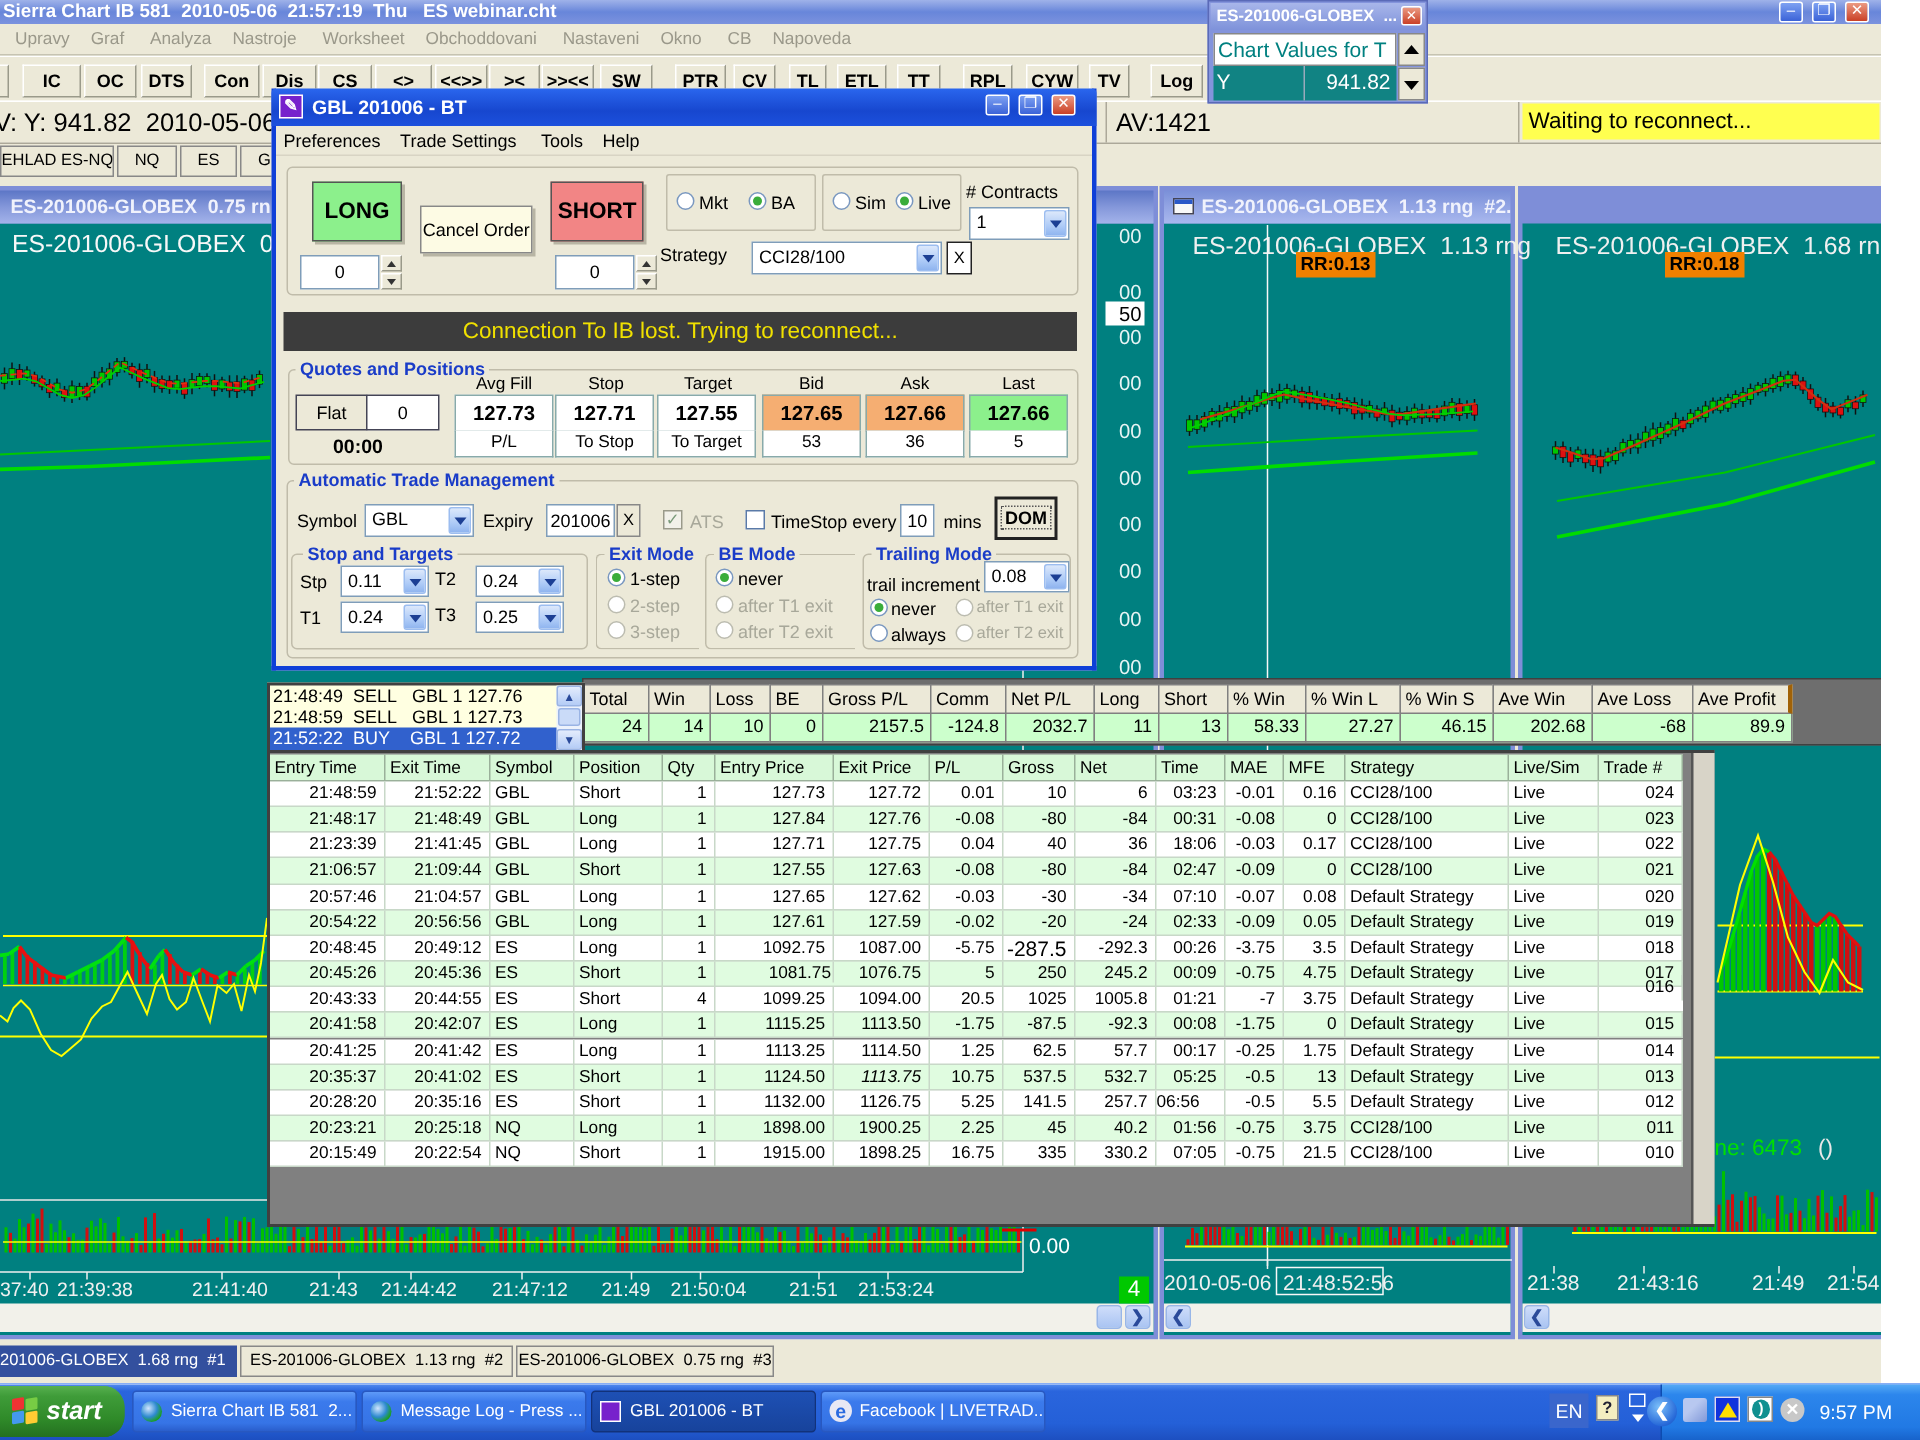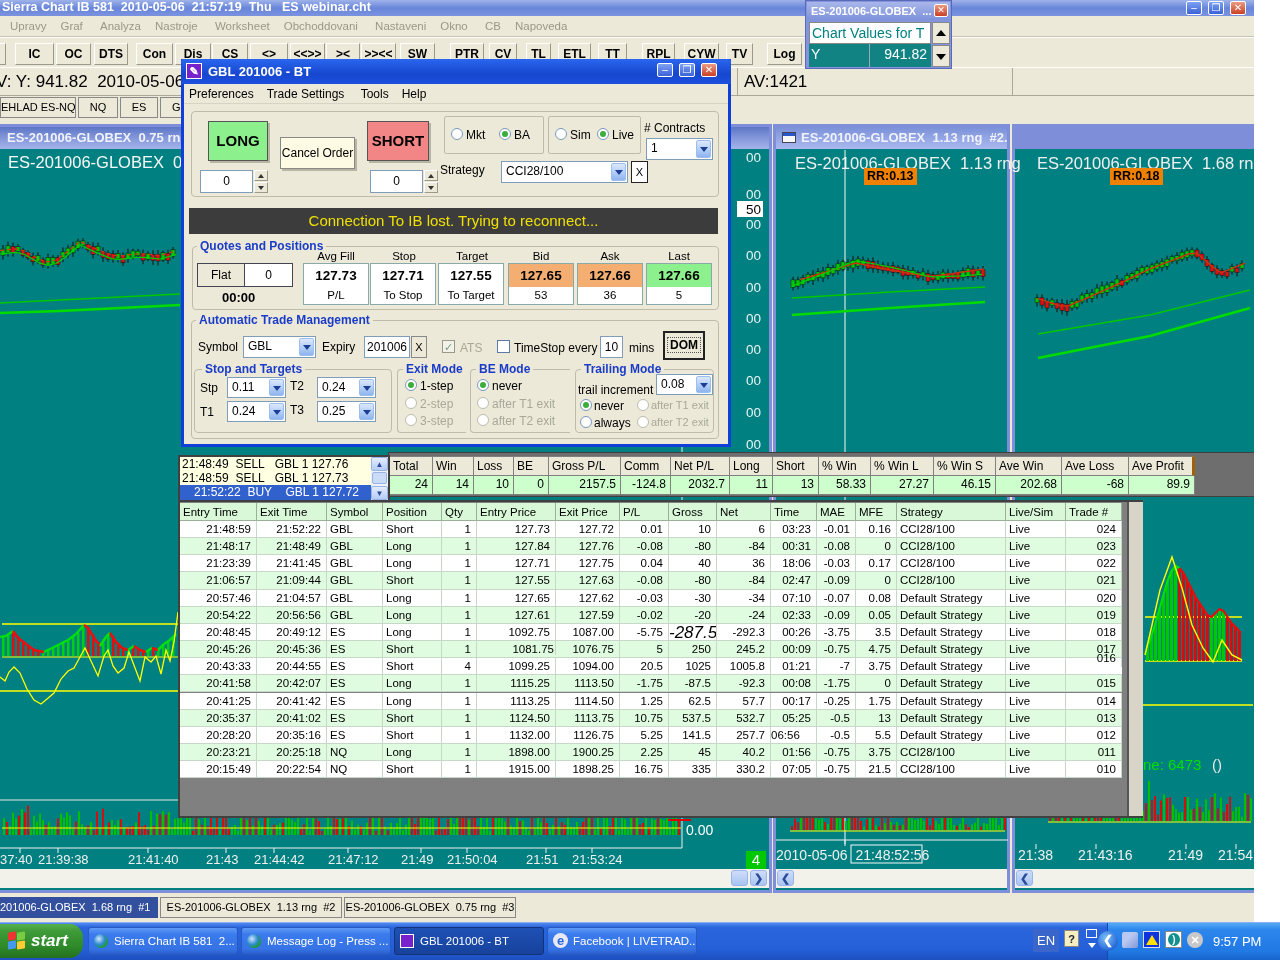--- a/index.html
+++ b/index.html
@@ -99,20 +99,22 @@
   <div class="tbtn" style="left:684px;width:35px;">CYW</div>
   <div class="tbtn" style="left:726px;width:27px;">TV</div>
   <div class="tbtn" style="left:767px;width:35px;">Log</div>
 </div>
 
 <div class="abs beige" style="left:0;top:67px;width:1254px;height:28px;border-top:1px solid #fff;">
   <div class="abs" style="left:-4px;top:4px;font-size:17px;color:#000;white-space:nowrap;">V: Y: 941.82&nbsp; 2010-05-06</div>
   <div class="abs" style="left:737px;top:0;width:1px;height:28px;background:#aca899;"></div>
   <div class="abs" style="left:744px;top:4px;font-size:17px;color:#000;">AV:1421</div>
   <div class="abs" style="left:1012px;top:0;width:1px;height:28px;background:#aca899;"></div>
+  <div class="abs" style="left:1015px;top:1px;width:238px;height:24px;background:#ffff50;
+    font-size:15px;line-height:24px;color:#000;padding-left:4px;">Waiting to reconnect...</div>
 </div>
 
 <div class="abs beige" style="left:0;top:95px;width:1254px;height:23px;border-top:1px solid #aca899;">
   <div class="tab" style="left:0;width:76px;">EHLAD ES-NQ</div>
   <div class="tab" style="left:78px;width:40px;">NQ</div>
   <div class="tab" style="left:120px;width:38px;">ES</div>
   <div class="tab" style="left:160px;width:40px;">GB</div>
 </div>
 
 <div class="abs beige" style="left:0;top:118px;width:1254px;height:775px;"></div>
@@ -1069,21 +1071,21 @@
 <div class="abs" style="left:1066px;top:606.7px;width:56px;height:17.15px;border-right:1px solid #c8d8c8;font-size:11.5px;line-height:17.15px;color:#000;text-align:right;padding-right:5px;overflow:hidden;white-space:nowrap;">019</div>
 <div class="abs" style="left:180px;top:623.9px;width:942px;height:17.15px;background:#ffffff;border-bottom:1px solid #c8d8c8;"></div>
 <div class="abs" style="left:180px;top:623.9px;width:77px;height:17.15px;border-right:1px solid #c8d8c8;font-size:11.5px;line-height:17.15px;color:#000;text-align:right;padding-right:5px;overflow:hidden;white-space:nowrap;">20:48:45</div>
 <div class="abs" style="left:257px;top:623.9px;width:70px;height:17.15px;border-right:1px solid #c8d8c8;font-size:11.5px;line-height:17.15px;color:#000;text-align:right;padding-right:5px;overflow:hidden;white-space:nowrap;">20:49:12</div>
 <div class="abs" style="left:327px;top:623.9px;width:56px;height:17.15px;border-right:1px solid #c8d8c8;font-size:11.5px;line-height:17.15px;color:#000;padding-left:3px;overflow:hidden;white-space:nowrap;">ES</div>
 <div class="abs" style="left:383px;top:623.9px;width:59px;height:17.15px;border-right:1px solid #c8d8c8;font-size:11.5px;line-height:17.15px;color:#000;padding-left:3px;overflow:hidden;white-space:nowrap;">Long</div>
 <div class="abs" style="left:442px;top:623.9px;width:35px;height:17.15px;border-right:1px solid #c8d8c8;font-size:11.5px;line-height:17.15px;color:#000;text-align:right;padding-right:5px;overflow:hidden;white-space:nowrap;">1</div>
 <div class="abs" style="left:477px;top:623.9px;width:79px;height:17.15px;border-right:1px solid #c8d8c8;font-size:11.5px;line-height:17.15px;color:#000;text-align:right;padding-right:5px;overflow:hidden;white-space:nowrap;">1092.75</div>
 <div class="abs" style="left:556px;top:623.9px;width:64px;height:17.15px;border-right:1px solid #c8d8c8;font-size:11.5px;line-height:17.15px;color:#000;text-align:right;padding-right:5px;overflow:hidden;white-space:nowrap;">1087.00</div>
 <div class="abs" style="left:620px;top:623.9px;width:49px;height:17.15px;border-right:1px solid #c8d8c8;font-size:11.5px;line-height:17.15px;color:#000;text-align:right;padding-right:5px;overflow:hidden;white-space:nowrap;">-5.75</div>
-<div class="abs" style="left:669px;top:623.9px;width:48px;height:17.15px;border-right:1px solid #c8d8c8;font-size:17px;line-height:17.15px;color:#000;text-align:right;padding-right:5px;overflow:hidden;white-space:nowrap;font-style:italic;">-287.5</div>
+<div class="abs" style="left:669px;top:623.9px;width:48px;height:17.15px;border-right:1px solid #c8d8c8;font-size:14px;line-height:17.15px;color:#000;text-align:right;padding-right:5px;overflow:hidden;white-space:nowrap;">-287.5</div>
 <div class="abs" style="left:717px;top:623.9px;width:54px;height:17.15px;border-right:1px solid #c8d8c8;font-size:11.5px;line-height:17.15px;color:#000;text-align:right;padding-right:5px;overflow:hidden;white-space:nowrap;">-292.3</div>
 <div class="abs" style="left:771px;top:623.9px;width:46px;height:17.15px;border-right:1px solid #c8d8c8;font-size:11.5px;line-height:17.15px;color:#000;text-align:right;padding-right:5px;overflow:hidden;white-space:nowrap;">00:26</div>
 <div class="abs" style="left:817px;top:623.9px;width:39px;height:17.15px;border-right:1px solid #c8d8c8;font-size:11.5px;line-height:17.15px;color:#000;text-align:right;padding-right:5px;overflow:hidden;white-space:nowrap;">-3.75</div>
 <div class="abs" style="left:856px;top:623.9px;width:41px;height:17.15px;border-right:1px solid #c8d8c8;font-size:11.5px;line-height:17.15px;color:#000;text-align:right;padding-right:5px;overflow:hidden;white-space:nowrap;">3.5</div>
 <div class="abs" style="left:897px;top:623.9px;width:109px;height:17.15px;border-right:1px solid #c8d8c8;font-size:11.5px;line-height:17.15px;color:#000;padding-left:3px;overflow:hidden;white-space:nowrap;">Default Strategy</div>
 <div class="abs" style="left:1006px;top:623.9px;width:60px;height:17.15px;border-right:1px solid #c8d8c8;font-size:11.5px;line-height:17.15px;color:#000;padding-left:3px;overflow:hidden;white-space:nowrap;">Live</div>
 <div class="abs" style="left:1066px;top:623.9px;width:56px;height:17.15px;border-right:1px solid #c8d8c8;font-size:11.5px;line-height:17.15px;color:#000;text-align:right;padding-right:5px;overflow:hidden;white-space:nowrap;">018</div>
 <div class="abs" style="left:180px;top:641.0px;width:942px;height:17.15px;background:#e0fce0;border-bottom:1px solid #c8d8c8;"></div>
 <div class="abs" style="left:180px;top:641.0px;width:77px;height:17.15px;border-right:1px solid #c8d8c8;font-size:11.5px;line-height:17.15px;color:#000;text-align:right;padding-right:5px;overflow:hidden;white-space:nowrap;">20:45:26</div>
 <div class="abs" style="left:257px;top:641.0px;width:70px;height:17.15px;border-right:1px solid #c8d8c8;font-size:11.5px;line-height:17.15px;color:#000;text-align:right;padding-right:5px;overflow:hidden;white-space:nowrap;">20:45:36</div>
@@ -1152,21 +1154,21 @@
 <div class="abs" style="left:897px;top:692.5px;width:109px;height:17.15px;border-right:1px solid #c8d8c8;font-size:11.5px;line-height:17.15px;color:#000;padding-left:3px;overflow:hidden;white-space:nowrap;">Default Strategy</div>
 <div class="abs" style="left:1006px;top:692.5px;width:60px;height:17.15px;border-right:1px solid #c8d8c8;font-size:11.5px;line-height:17.15px;color:#000;padding-left:3px;overflow:hidden;white-space:nowrap;">Live</div>
 <div class="abs" style="left:1066px;top:692.5px;width:56px;height:17.15px;border-right:1px solid #c8d8c8;font-size:11.5px;line-height:17.15px;color:#000;text-align:right;padding-right:5px;overflow:hidden;white-space:nowrap;">014</div>
 <div class="abs" style="left:180px;top:709.6px;width:942px;height:17.15px;background:#e0fce0;border-bottom:1px solid #c8d8c8;"></div>
 <div class="abs" style="left:180px;top:709.6px;width:77px;height:17.15px;border-right:1px solid #c8d8c8;font-size:11.5px;line-height:17.15px;color:#000;text-align:right;padding-right:5px;overflow:hidden;white-space:nowrap;">20:35:37</div>
 <div class="abs" style="left:257px;top:709.6px;width:70px;height:17.15px;border-right:1px solid #c8d8c8;font-size:11.5px;line-height:17.15px;color:#000;text-align:right;padding-right:5px;overflow:hidden;white-space:nowrap;">20:41:02</div>
 <div class="abs" style="left:327px;top:709.6px;width:56px;height:17.15px;border-right:1px solid #c8d8c8;font-size:11.5px;line-height:17.15px;color:#000;padding-left:3px;overflow:hidden;white-space:nowrap;">ES</div>
 <div class="abs" style="left:383px;top:709.6px;width:59px;height:17.15px;border-right:1px solid #c8d8c8;font-size:11.5px;line-height:17.15px;color:#000;padding-left:3px;overflow:hidden;white-space:nowrap;">Short</div>
 <div class="abs" style="left:442px;top:709.6px;width:35px;height:17.15px;border-right:1px solid #c8d8c8;font-size:11.5px;line-height:17.15px;color:#000;text-align:right;padding-right:5px;overflow:hidden;white-space:nowrap;">1</div>
 <div class="abs" style="left:477px;top:709.6px;width:79px;height:17.15px;border-right:1px solid #c8d8c8;font-size:11.5px;line-height:17.15px;color:#000;text-align:right;padding-right:5px;overflow:hidden;white-space:nowrap;">1124.50</div>
-<div class="abs" style="left:556px;top:709.6px;width:64px;height:17.15px;border-right:1px solid #c8d8c8;font-size:11.5px;line-height:17.15px;color:#000;text-align:right;padding-right:5px;overflow:hidden;white-space:nowrap;">1113.75</div>
+<div class="abs" style="left:556px;top:709.6px;width:64px;height:17.15px;border-right:1px solid #c8d8c8;font-size:11.5px;line-height:17.15px;color:#000;text-align:right;padding-right:5px;overflow:hidden;white-space:nowrap;font-style:italic;">1113.75</div>
 <div class="abs" style="left:620px;top:709.6px;width:49px;height:17.15px;border-right:1px solid #c8d8c8;font-size:11.5px;line-height:17.15px;color:#000;text-align:right;padding-right:5px;overflow:hidden;white-space:nowrap;">10.75</div>
 <div class="abs" style="left:669px;top:709.6px;width:48px;height:17.15px;border-right:1px solid #c8d8c8;font-size:11.5px;line-height:17.15px;color:#000;text-align:right;padding-right:5px;overflow:hidden;white-space:nowrap;">537.5</div>
 <div class="abs" style="left:717px;top:709.6px;width:54px;height:17.15px;border-right:1px solid #c8d8c8;font-size:11.5px;line-height:17.15px;color:#000;text-align:right;padding-right:5px;overflow:hidden;white-space:nowrap;">532.7</div>
 <div class="abs" style="left:771px;top:709.6px;width:46px;height:17.15px;border-right:1px solid #c8d8c8;font-size:11.5px;line-height:17.15px;color:#000;text-align:right;padding-right:5px;overflow:hidden;white-space:nowrap;">05:25</div>
 <div class="abs" style="left:817px;top:709.6px;width:39px;height:17.15px;border-right:1px solid #c8d8c8;font-size:11.5px;line-height:17.15px;color:#000;text-align:right;padding-right:5px;overflow:hidden;white-space:nowrap;">-0.5</div>
 <div class="abs" style="left:856px;top:709.6px;width:41px;height:17.15px;border-right:1px solid #c8d8c8;font-size:11.5px;line-height:17.15px;color:#000;text-align:right;padding-right:5px;overflow:hidden;white-space:nowrap;">13</div>
 <div class="abs" style="left:897px;top:709.6px;width:109px;height:17.15px;border-right:1px solid #c8d8c8;font-size:11.5px;line-height:17.15px;color:#000;padding-left:3px;overflow:hidden;white-space:nowrap;">Default Strategy</div>
 <div class="abs" style="left:1006px;top:709.6px;width:60px;height:17.15px;border-right:1px solid #c8d8c8;font-size:11.5px;line-height:17.15px;color:#000;padding-left:3px;overflow:hidden;white-space:nowrap;">Live</div>
 <div class="abs" style="left:1066px;top:709.6px;width:56px;height:17.15px;border-right:1px solid #c8d8c8;font-size:11.5px;line-height:17.15px;color:#000;text-align:right;padding-right:5px;overflow:hidden;white-space:nowrap;">013</div>
 <div class="abs" style="left:180px;top:726.8px;width:942px;height:17.15px;background:#ffffff;border-bottom:1px solid #c8d8c8;"></div>
@@ -1217,21 +1219,21 @@
 <div class="abs" style="left:771px;top:761.1px;width:46px;height:17.15px;border-right:1px solid #c8d8c8;font-size:11.5px;line-height:17.15px;color:#000;text-align:right;padding-right:5px;overflow:hidden;white-space:nowrap;">07:05</div>
 <div class="abs" style="left:817px;top:761.1px;width:39px;height:17.15px;border-right:1px solid #c8d8c8;font-size:11.5px;line-height:17.15px;color:#000;text-align:right;padding-right:5px;overflow:hidden;white-space:nowrap;">-0.75</div>
 <div class="abs" style="left:856px;top:761.1px;width:41px;height:17.15px;border-right:1px solid #c8d8c8;font-size:11.5px;line-height:17.15px;color:#000;text-align:right;padding-right:5px;overflow:hidden;white-space:nowrap;">21.5</div>
 <div class="abs" style="left:897px;top:761.1px;width:109px;height:17.15px;border-right:1px solid #c8d8c8;font-size:11.5px;line-height:17.15px;color:#000;padding-left:3px;overflow:hidden;white-space:nowrap;">CCI28/100</div>
 <div class="abs" style="left:1006px;top:761.1px;width:60px;height:17.15px;border-right:1px solid #c8d8c8;font-size:11.5px;line-height:17.15px;color:#000;padding-left:3px;overflow:hidden;white-space:nowrap;">Live</div>
 <div class="abs" style="left:1066px;top:761.1px;width:56px;height:17.15px;border-right:1px solid #c8d8c8;font-size:11.5px;line-height:17.15px;color:#000;text-align:right;padding-right:5px;overflow:hidden;white-space:nowrap;">010</div>
 
 <div class="abs" style="left:178px;top:455px;width:212px;height:47px;background:#ffffe1;border:2px solid #404040;font-size:12px;color:#000;">
   <div style="height:14px;line-height:14px;white-space:nowrap;"><span style="margin-left:2px;">21:48:49&nbsp;&nbsp;SELL&nbsp;&nbsp;&nbsp;GBL 1 127.76</span></div>
   <div style="height:14px;line-height:14px;white-space:nowrap;"><span style="margin-left:2px;">21:48:59&nbsp;&nbsp;SELL&nbsp;&nbsp;&nbsp;GBL 1 127.73</span></div>
-  <div style="height:15px;line-height:15px;background:#3161cd;color:#fff;white-space:nowrap;"><span style="margin-left:14px;">21:52:22&nbsp;&nbsp;BUY&nbsp;&nbsp;&nbsp;&nbsp;GBL 1 127.72</span></div>
+  <div style="height:15px;line-height:15px;background:#3161cd;color:#fff;white-space:nowrap;"><span style="margin-left:2px;">21:52:22&nbsp;&nbsp;BUY&nbsp;&nbsp;&nbsp;&nbsp;GBL 1 127.72</span></div>
   <div class="abs" style="right:0;top:0;width:17px;height:43px;background:#ecf2fc;">
     <div class="abs" style="left:0;top:0;width:17px;height:14px;border-radius:2px;background:linear-gradient(180deg,#e4ecfc,#b4ccf6);border:1px solid #9ab4e4;color:#2a4a9a;font-size:8px;text-align:center;line-height:13px;">▲</div>
     <div class="abs" style="left:1px;top:15px;width:15px;height:12px;border-radius:2px;background:#cadbf8;border:1px solid #9ab4e4;"></div>
     <div class="abs" style="left:0;top:29px;width:17px;height:14px;border-radius:2px;background:linear-gradient(180deg,#e4ecfc,#b4ccf6);border:1px solid #9ab4e4;color:#2a4a9a;font-size:8px;text-align:center;line-height:13px;">▼</div>
   </div>
 </div>
 
 <div class="abs" style="left:181px;top:59px;width:550px;height:388px;background:#ece9d8;border:3px solid #0f3fd8;border-top:none;"></div>
 <div class="abs" style="left:181px;top:59px;width:550px;height:25px;border-radius:3px 3px 0 0;
  background:linear-gradient(180deg,#2a66ee 0%,#1747cf 60%,#1c50dd 100%);color:#fff;font-weight:bold;font-size:13px;line-height:25px;">

